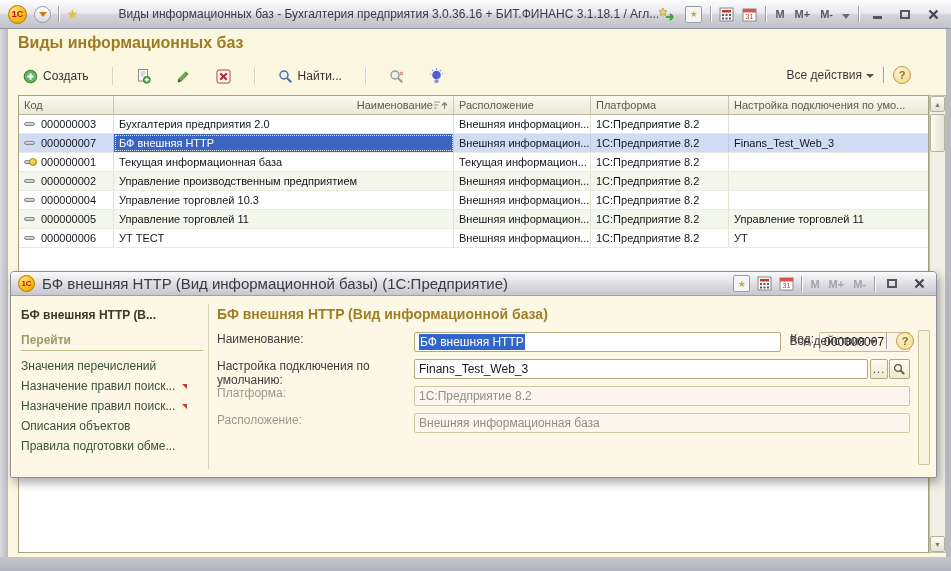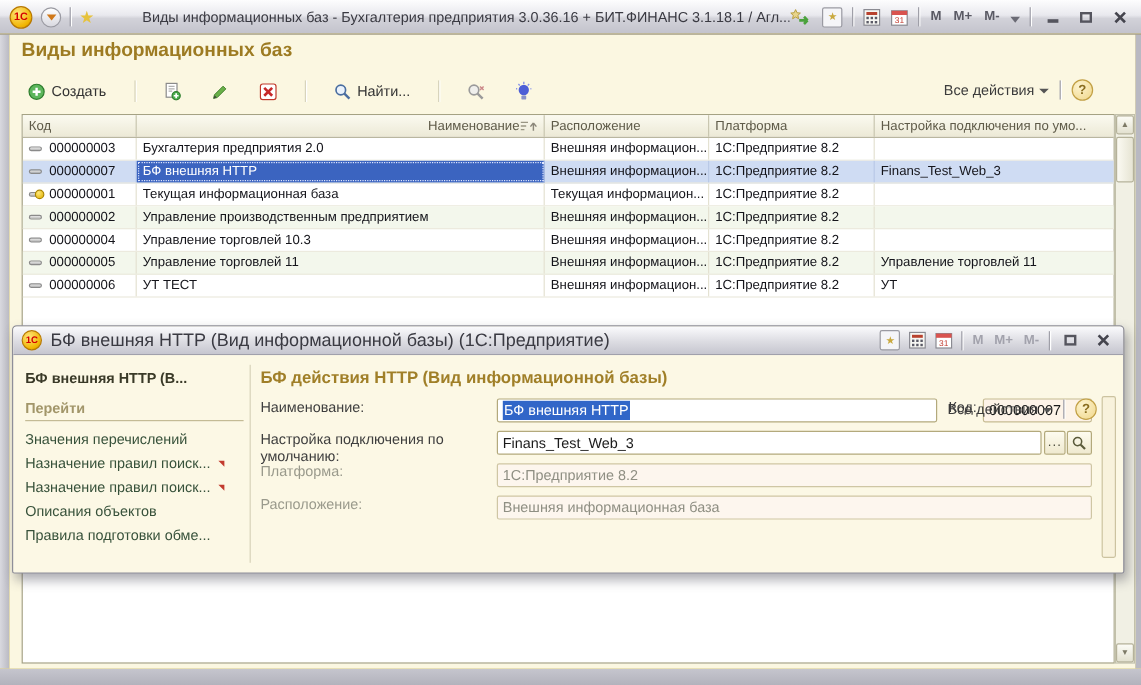--- a/index.html
+++ b/index.html
@@ -429,21 +429,21 @@
         <div class="side-link">
             <span>Описания объектов</span>
           </div>
         <div class="side-link">
             <span>Правила подготовки обме...</span>
           </div>
       </div>
       <div class="dlg-sep"></div>
 
       <div class="dlg-content">
-        <div class="dlg-header">БФ действия HTTP (Вид информационной базы)</div>
+        <div class="dlg-header">БФ внешняя HTTP (Вид информационной база)</div>
 
         <div class="frow">
           <span class="flabel">Наименование:</span>
           <span class="finput w-name">
               <span class="selected-text">БФ внешняя HTTP</span>
             </span>
           <span class="flabel-code">Код:</span>
           <span class="finput ro w-code">000000007</span>
         </div>
 

